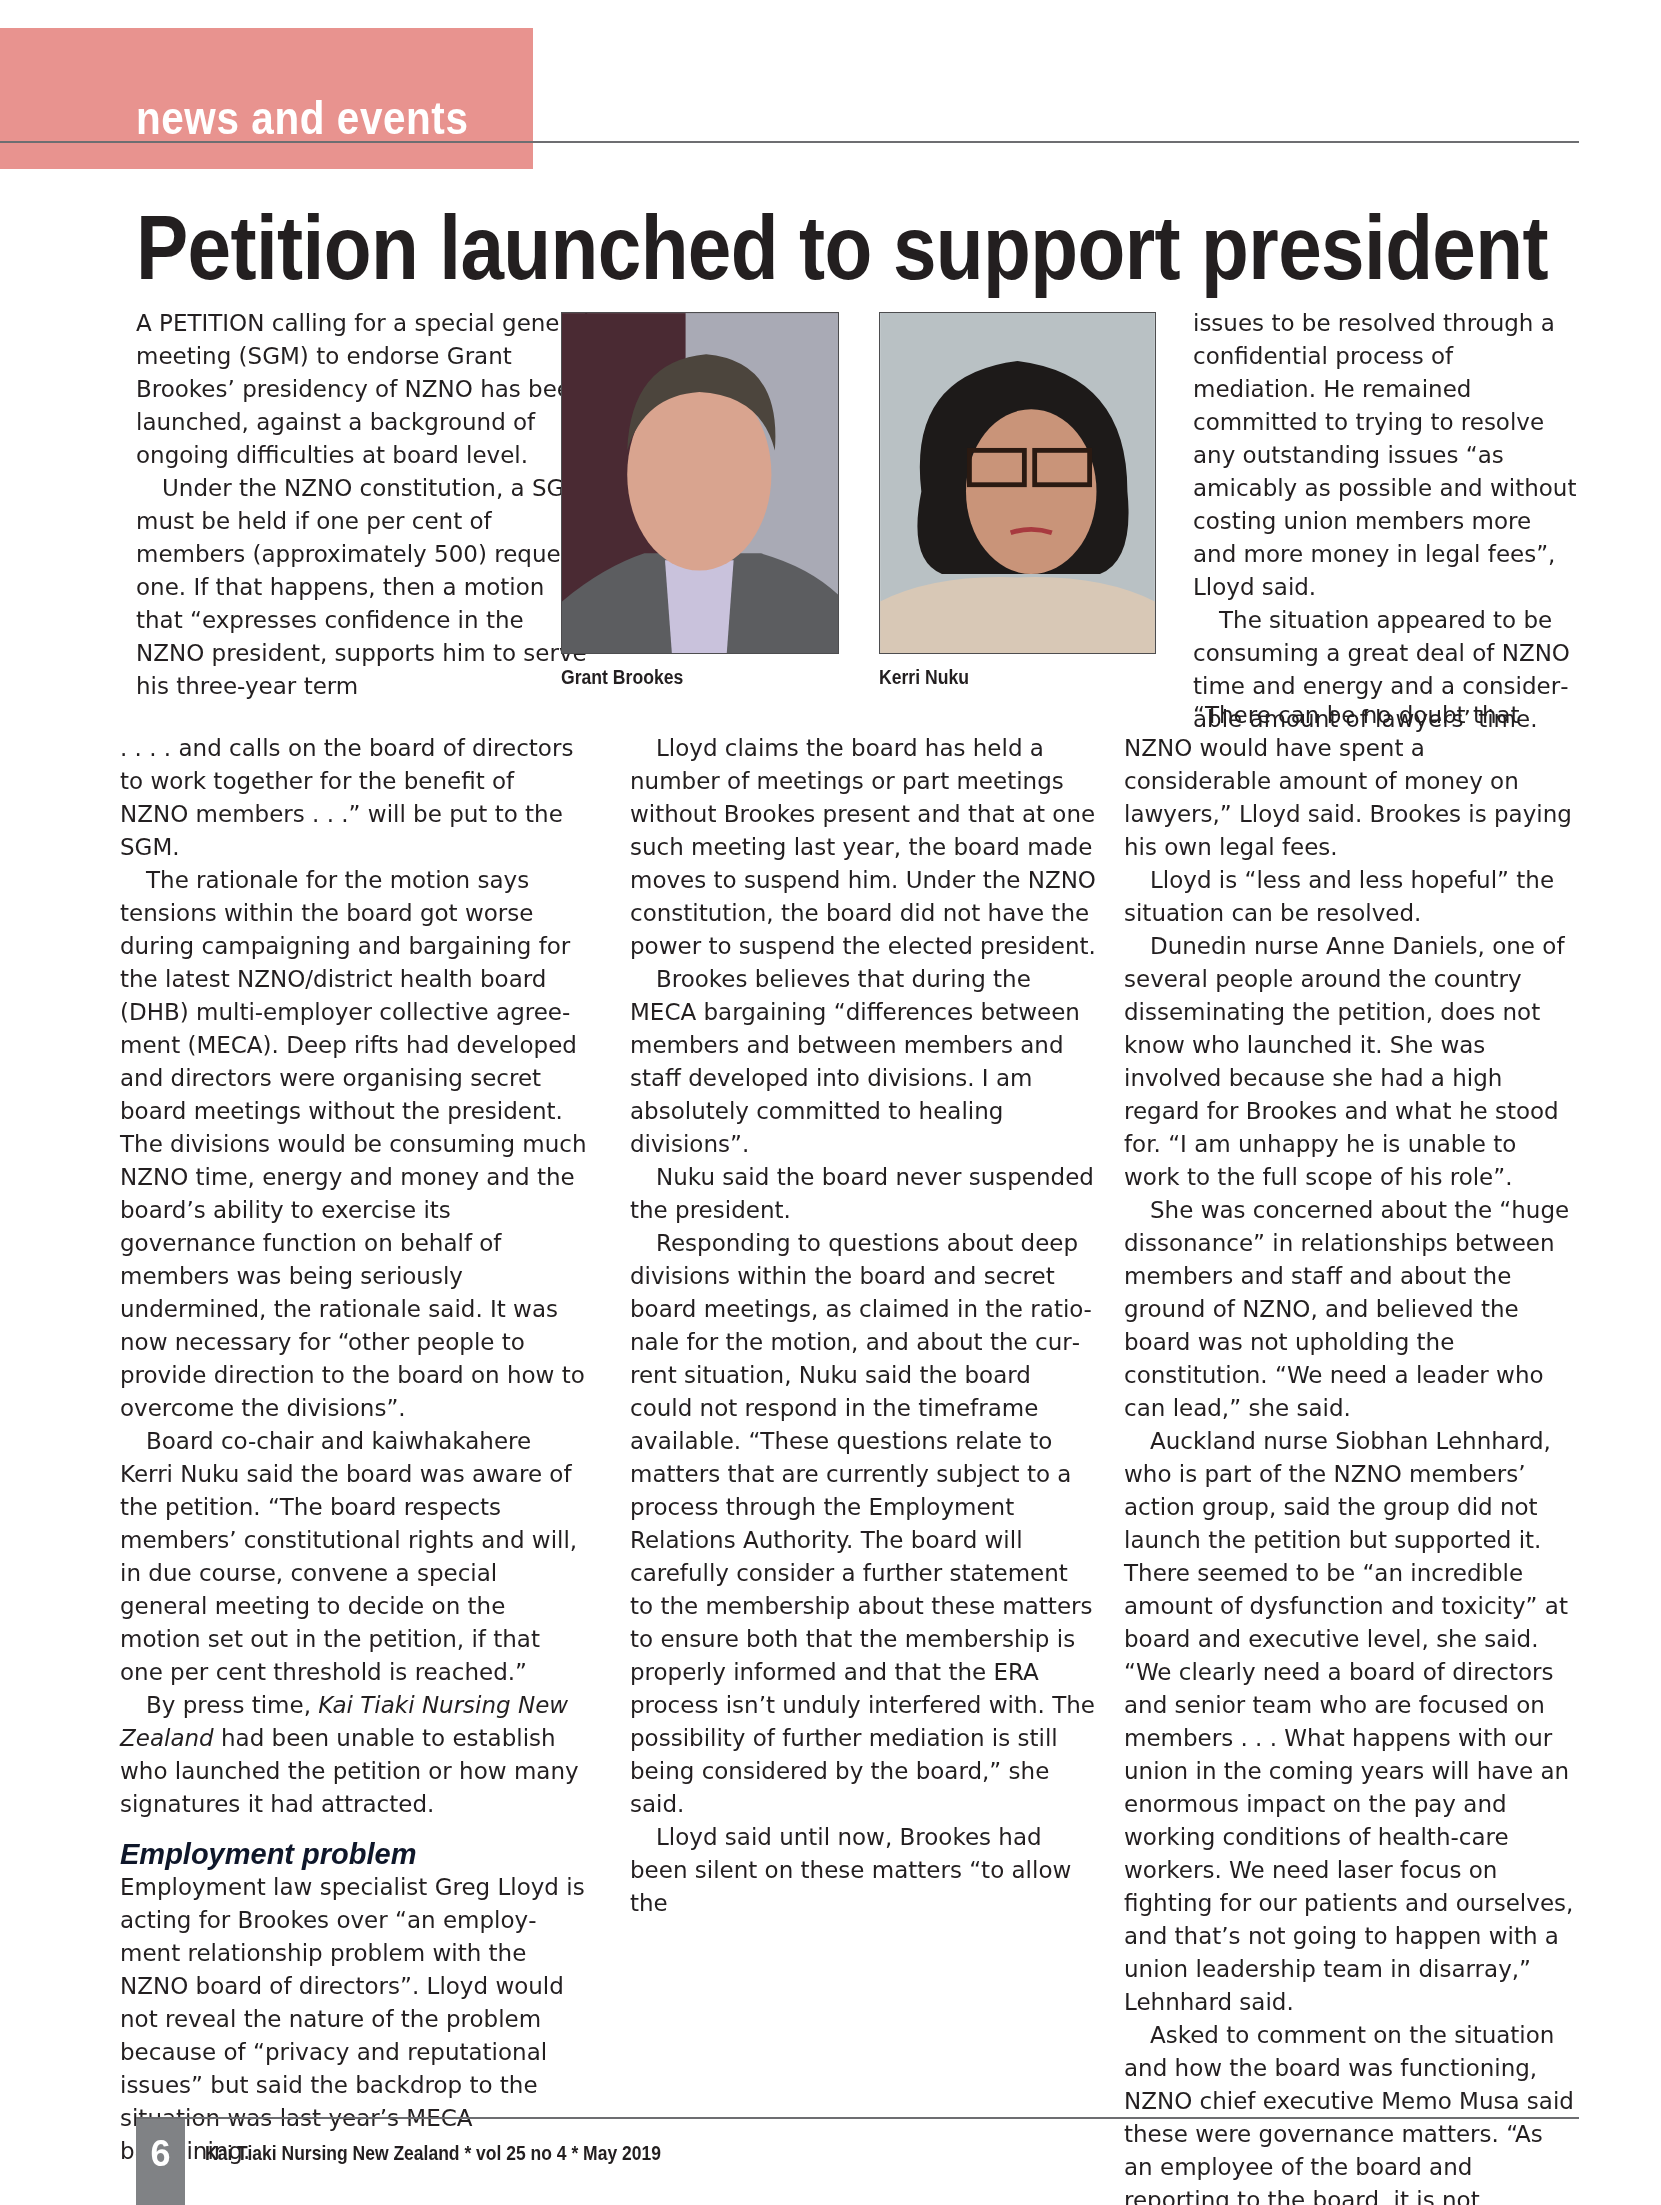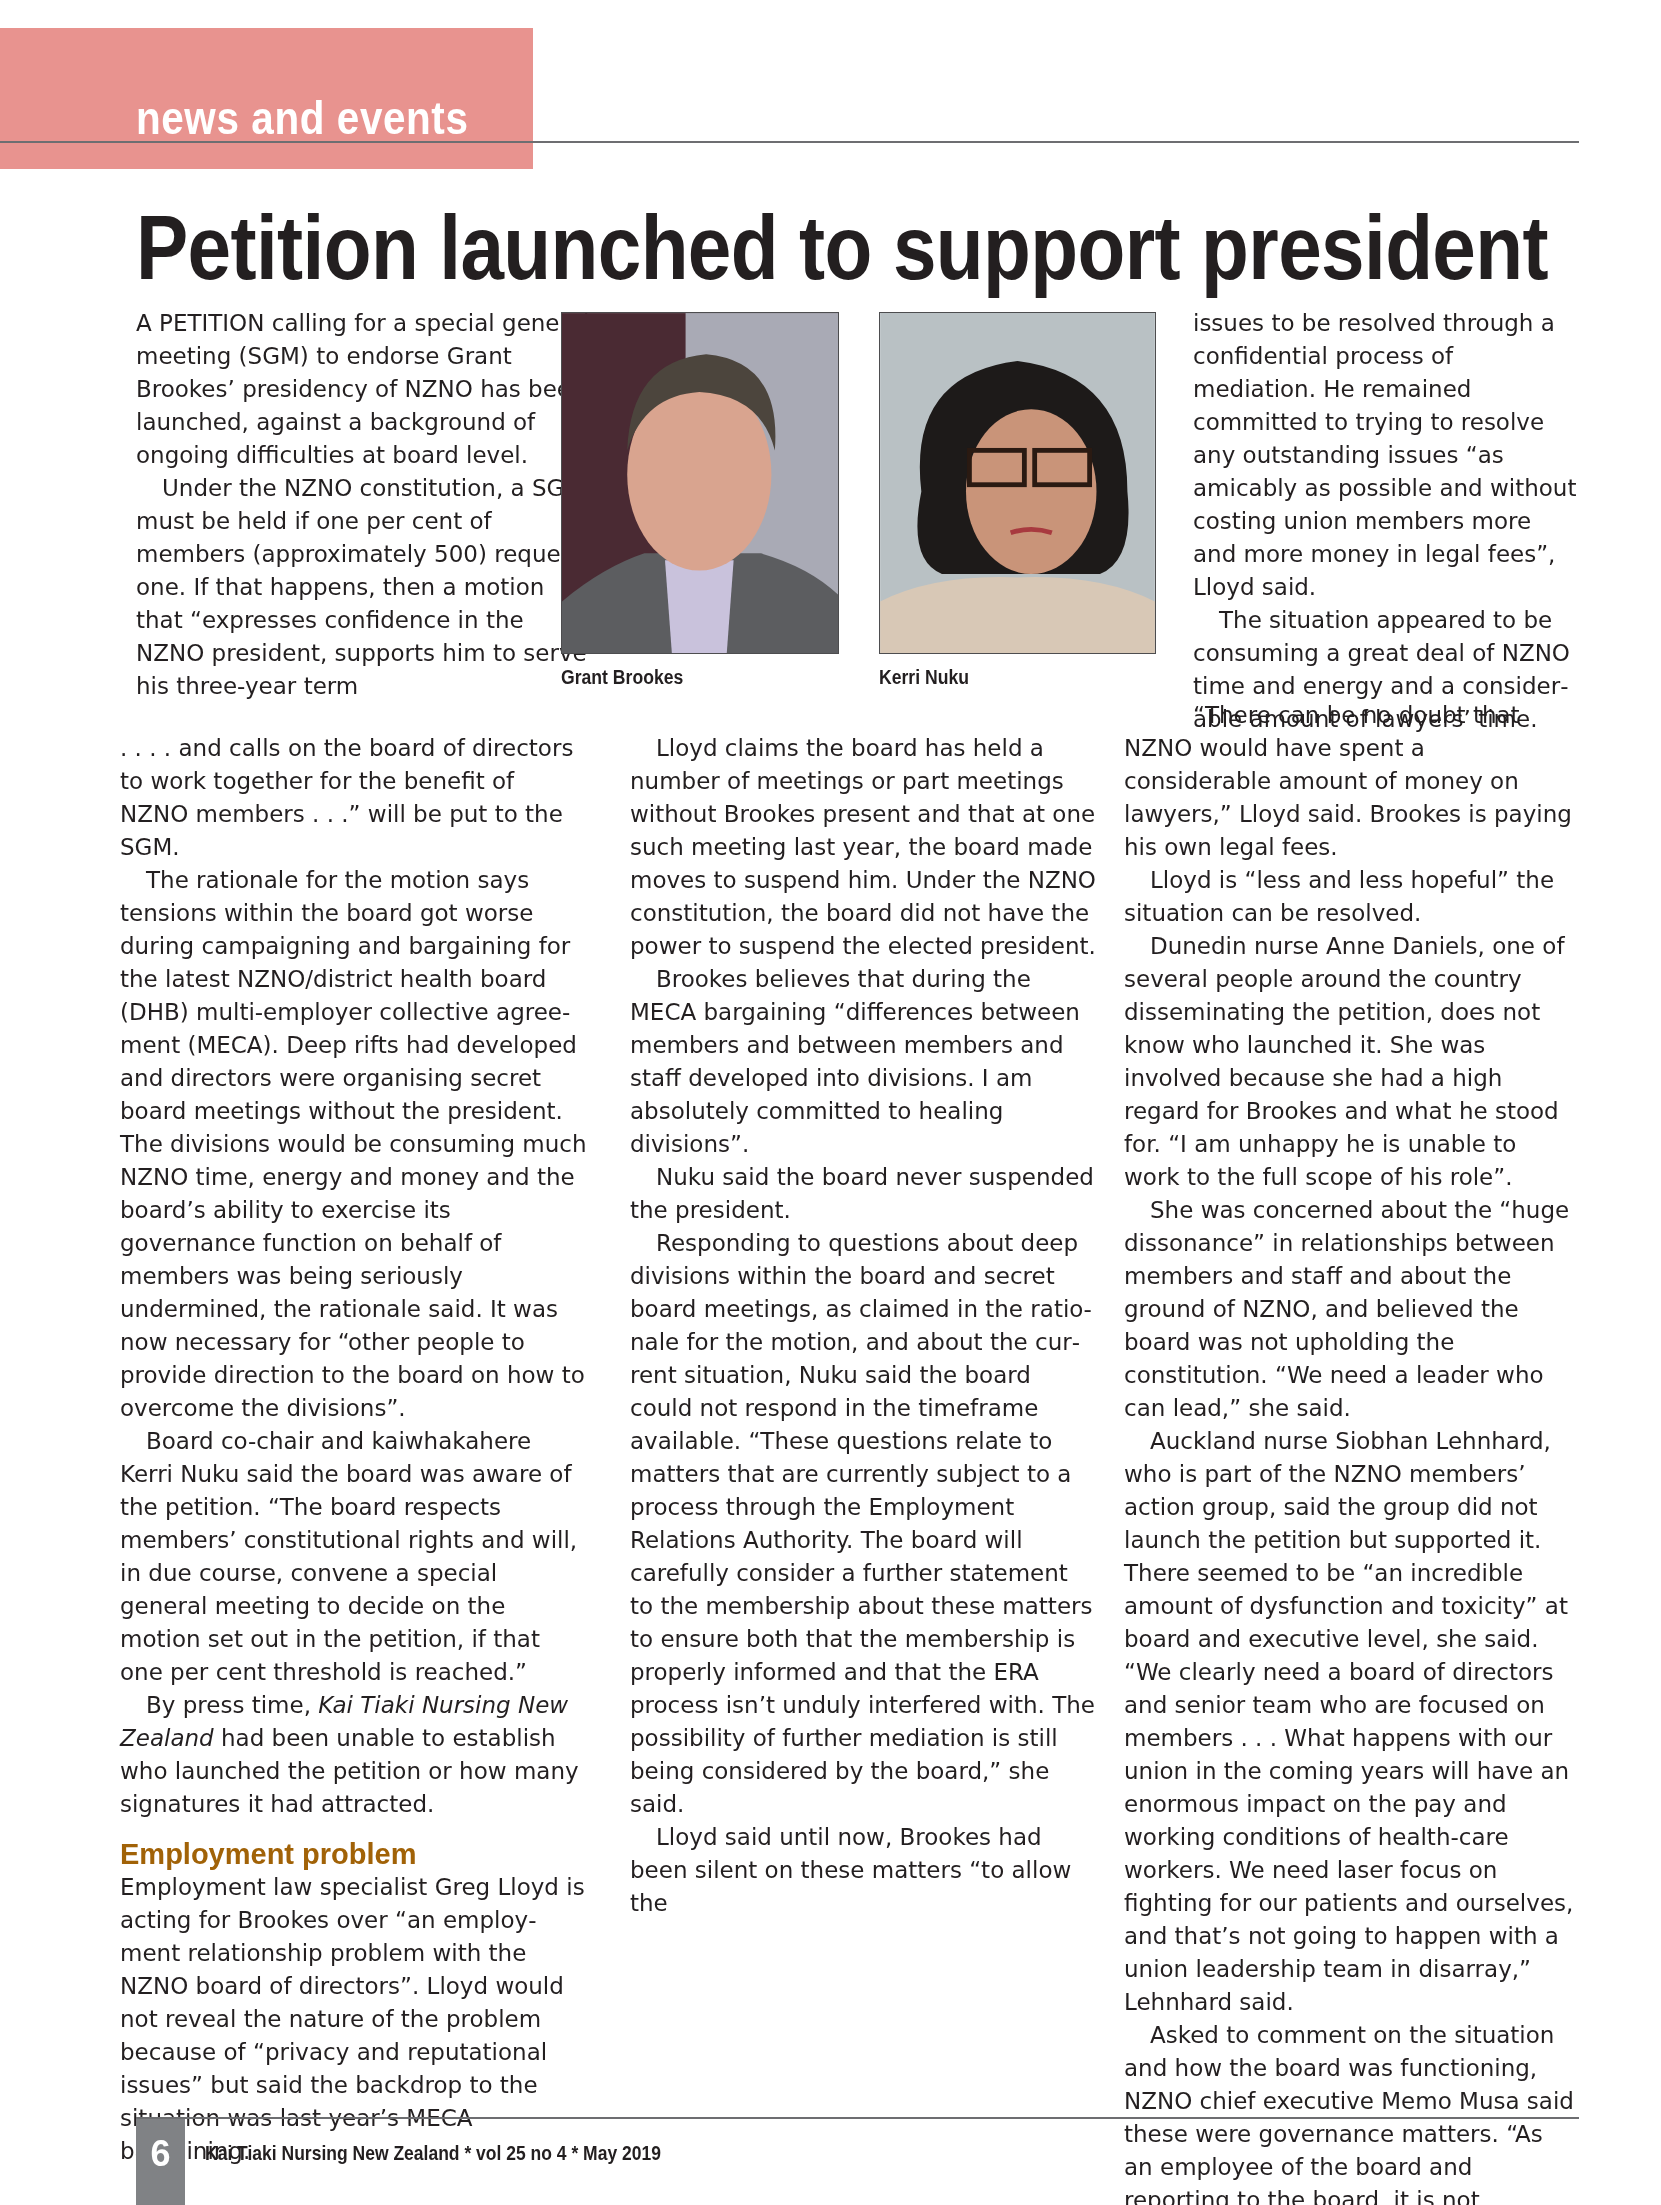--- a/index.html
+++ b/index.html
@@ -21,22 +21,22 @@
   .col p { margin: 0; text-align: left; hyphens: manual; }
   .col p.indent { text-indent: 26px; }
   .col em { font-style: italic; }
 
   #col1 { left: 136px; top: 307px; width: 460px; }
   #col1b { left: 120px; top: 732px; width: 467px; }
   #col2 { left: 630px; top: 732px; width: 467px; }
   #col3a { left: 1193px; top: 307px; width: 384px; }
   #col3b { left: 1124px; top: 699px; width: 453px; }
 
-  .subhead { font-family: "Liberation Sans", sans-serif; font-weight: bold; font-size: 29px; color: #a16207;
-         line-height: 33px; margin-top: 16.5px !important; }
+  .subhead { font-family: "Liberation Sans", sans-serif; font-weight: bold; font-size: 29px; color: #0f172a;
+         line-height: 33px; margin-top: 16.5px !important; font-style: italic; }
 
   .photo { position: absolute; border: 1.4px solid #4d4d4f; overflow: hidden; }
   #photo1 { left: 561px; top: 312px; width: 276px; height: 340px; }
   #photo2 { left: 879px; top: 312px; width: 275px; height: 340px; }
   .caption { position: absolute; font-family: "Liberation Sans", sans-serif; font-weight: bold; font-size: 20px;
          color: #231f20; white-space: nowrap; transform: scaleX(0.88); transform-origin: left top; }
   #cap1 { left: 561px; top: 666px; }
   #cap2 { left: 879px; top: 666px; }
 
   .bottom-rule { position: absolute; left: 136px; top: 2117px; width: 1443px; height: 2.1px; background: #6d6e71; }

